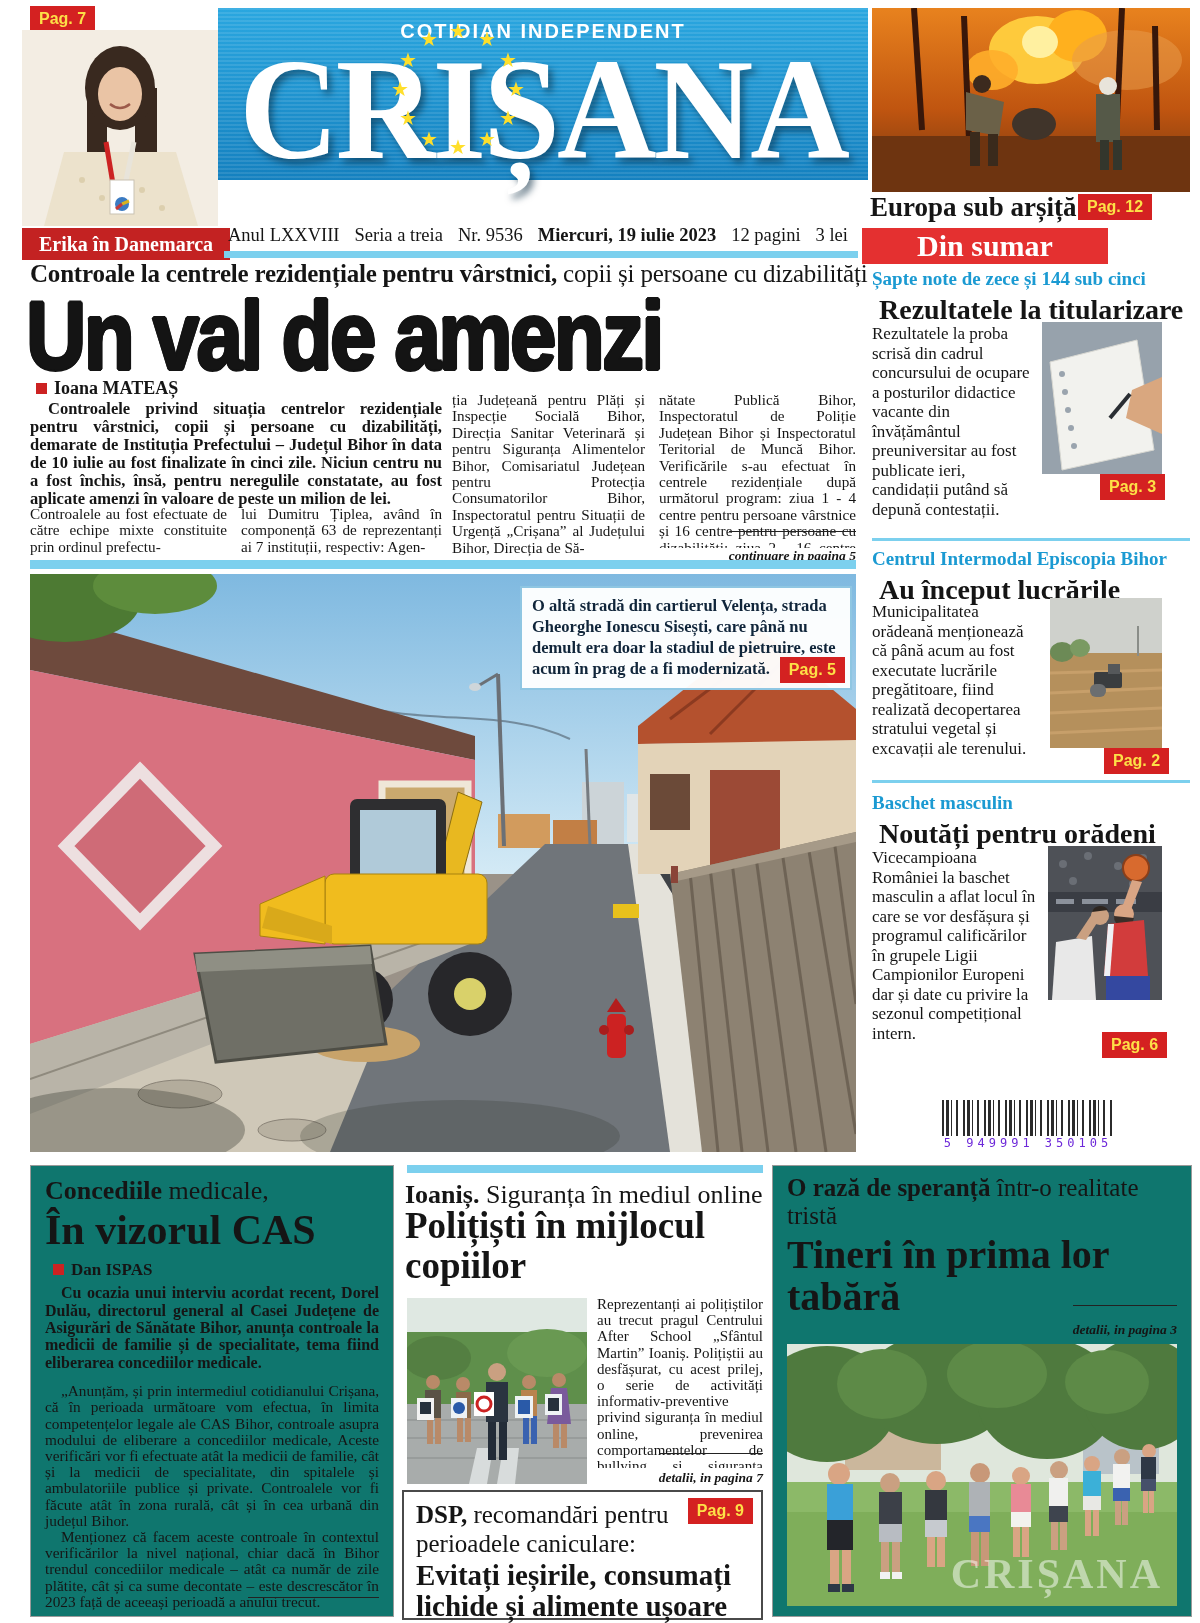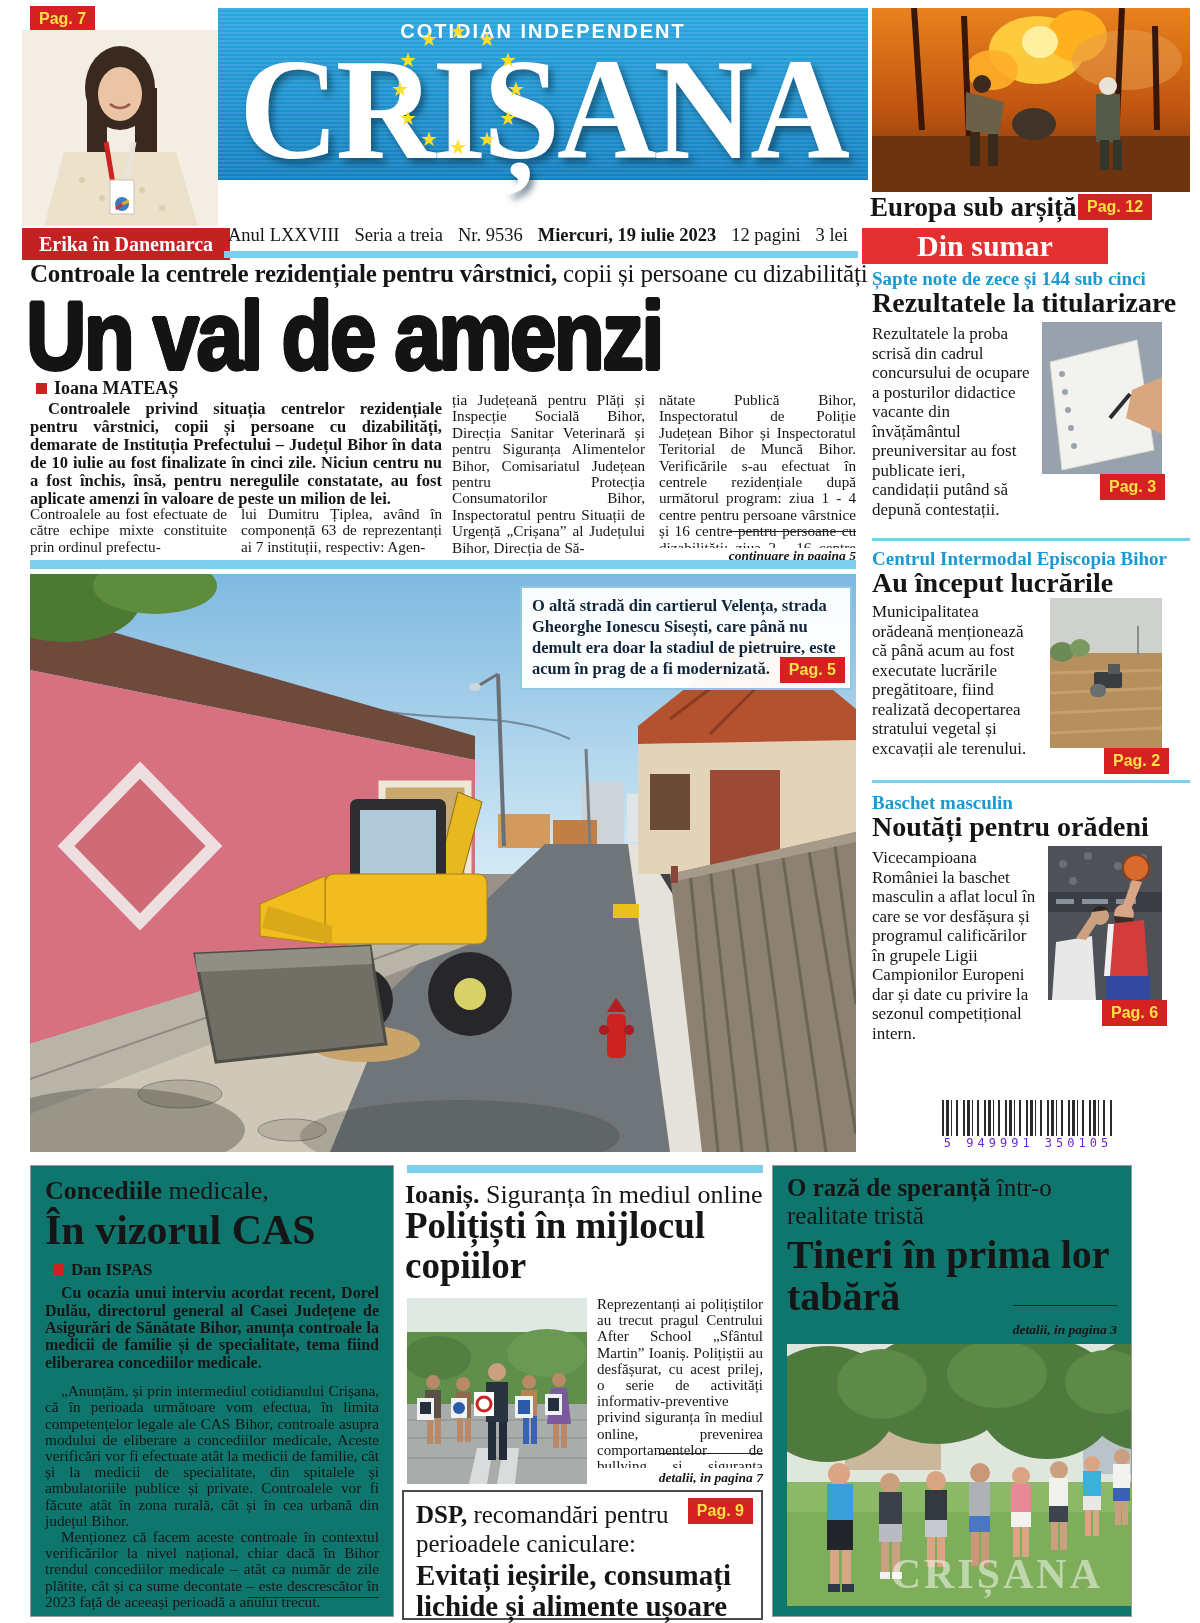--- a/index.html
+++ b/index.html
@@ -19,21 +19,21 @@
   
   #strip{left:30px;top:260px;width:828px;font-size:25px;letter-spacing:-0.2px;white-space:nowrap;}
   #mega{left:26px;top:288px;font:bold 96px/1 "Liberation Sans",sans-serif;letter-spacing:-3px;color:#141414;transform:scaleX(.87);transform-origin:left top;margin:0;
     text-shadow:1.7px 0 #141414,-1.7px 0 #141414,0 1.7px #141414,0 -1.7px #141414,1.2px 1.2px #141414,-1.2px 1.2px #141414,1.2px -1.2px #141414,-1.2px -1.2px #141414;}
   .byline{font-weight:bold;font-size:18px;}
   .redsq{display:inline-block;width:11px;height:11px;background:#cc2222;margin-right:7px;}
   #lead{left:30px;top:400px;width:412px;font-weight:bold;font-size:16.5px;line-height:18px;text-indent:18px;}
   .ncol{font-size:15.2px;line-height:16.4px;overflow:hidden;}
   
   .sb-kick{font:bold 19px "Liberation Serif",serif;color:#1b9ad2;}
-  .sb-head{font:bold 28px/1.05 "Liberation Serif",serif;margin:0;}
+  .sb-head{font:bold 28px/1.05 "Liberation Serif",serif;margin:7px;}
   .sb-body{font-size:17px;line-height:19.5px;}
   
   #photo-caption{left:490px;top:12px;width:332px;background:rgba(255,255,255,.96);border:2px solid #8fc6e2;padding:8px 10px 8px 10px;box-sizing:border-box;
     font:bold 16.5px/1.27 "Liberation Serif",serif;color:#10253a;}
   
   .boxed{border:1.5px solid #9a9a9a;box-sizing:border-box;background:#0f766e;}
   .bl-kick{font-size:26px;}
   .big-serif{font-weight:bold;margin:0;}
   .small-body{font-size:15.3px;line-height:16.2px;}
   #dsp-box{border:2px solid #4a4a4a;box-sizing:border-box;padding:8px 12px;position:relative;}
@@ -299,21 +299,21 @@
   <circle cx="76" cy="68" r="10" fill="#d9a584"></circle>
     <path d="M66 70 a10 10 0 0 0 20 2 z" fill="#3a2e28"></path>
   <polygon points="60,78 96,74 100,130 56,130" fill="#d23c3c"></polygon>
   <polygon points="60,78 66,78 62,130 56,130" fill="#eef0f4"></polygon>
   <rect x="58" y="130" width="44" height="24" fill="#3448a0"></rect>
   <polygon points="8,96 44,90 48,154 4,154" fill="#e8e8e8"></polygon>
   <polygon points="28,92 48,62 56,66 38,94" fill="#caa081"></polygon>
   <circle cx="52" cy="70" r="9" fill="#caa081"></circle>
     <path d="M44 66 a9 9 0 0 1 16 -2 z" fill="#2e2620"></path>
 </svg>
-<span class="abs badge" style="left:1102px;top:1000px;">Pag. 6</span>
+<span class="abs badge" style="left:1102px;top:1032px;">Pag. 6</span>
 
 <div class="abs" style="left:942px;top:1100px;width:172px;height:50px;">
   <div style="height:36px;background:repeating-linear-gradient(90deg,#2b2b2b 0 2px,#fff 2px 4px,#2b2b2b 4px 7px,#fff 7px 9px,#2b2b2b 9px 10px,#fff 10px 14px,#2b2b2b 14px 16px,#fff 16px 21px);"></div>
   <div style="text-align:center;font:12px 'DejaVu Sans Mono',monospace;letter-spacing:4px;color:#6d28d9;">5 949991 350105</div>
 </div>
 
 <div class="abs boxed" style="left:30px;top:1165px;width:364px;height:452px;padding:10px 14px;overflow:hidden;">
   <div class="bl-kick"><b>Concediile</b><span> medicale,</span></div>
   <h3 class="big-serif" style="font-size:42px;line-height:1.05;margin-top:2px;">În vizorul CAS</h3>
   <div class="byline" style="margin:8px 0 4px 8px;font-size:17px;"><span class="redsq"></span><span>Dan ISPAS</span></div>
@@ -376,21 +376,21 @@
 </svg>
 <div class="abs just" style="left:597px;top:1296px;width:166px;height:172px;font-size:15px;line-height:16.2px;overflow:hidden;">Reprezentanți ai polițiștilor au trecut pragul Centrului After School „Sfântul Martin” Ioaniș. Polițiștii au desfășurat, cu acest prilej, o serie de activități informativ-preventive privind siguranța în mediul online, prevenirea comportamentelor de bullying și siguranța rutieră.</div>
 <div class="abs" style="left:597px;top:1468px;width:166px;text-align:right;"><span class="overline-cont">detalii, in pagina 7</span></div>
 
 <div class="abs" id="dsp-box" style="left:402px;top:1490px;width:361px;height:130px;">
   <span class="badge" style="position:absolute;right:8px;top:6px;">Pag. 9</span>
   <div style="font-size:25px;line-height:1.16;width:300px;"><b>DSP,</b><span> recomandări pentru perioadele caniculare:</span></div>
   <div style="font-weight:bold;font-size:29px;line-height:1.06;margin-top:2px;">Evitați ieșirile, consumați lichide și alimente ușoare</div>
 </div>
 
-<div class="abs boxed" style="left:772px;top:1165px;width:360px;height:452px;padding:8px 14px;overflow:hidden;">
+<div class="abs boxed" style="left:772px;top:1165px;width:420px;height:452px;padding:8px 14px;overflow:hidden;">
   <div style="font-size:25px;"><b>O rază de speranță</b><span> într-o realitate tristă</span></div>
   <h3 class="big-serif" style="font-size:40px;line-height:1.05;margin-top:4px;">Tineri în prima lor tabără</h3>
   <div style="text-align:right;margin-top:2px;"><span class="overline-cont">detalii, in pagina 3</span></div>
   <div style="position:relative;margin-top:6px;">
     <svg class="ph" width="390" height="262" viewBox="0 0 390 262">
       <rect width="390" height="262" fill="#dfe7dc"></rect>
       <rect x="58" y="78" width="96" height="48" fill="#cbb79c"></rect>
         <polygon points="50,80 106,56 162,80" fill="#8a7a66"></polygon>
       <rect x="296" y="86" width="76" height="44" fill="#b9c3c9"></rect>
       <g fill="#4f7a3e">

